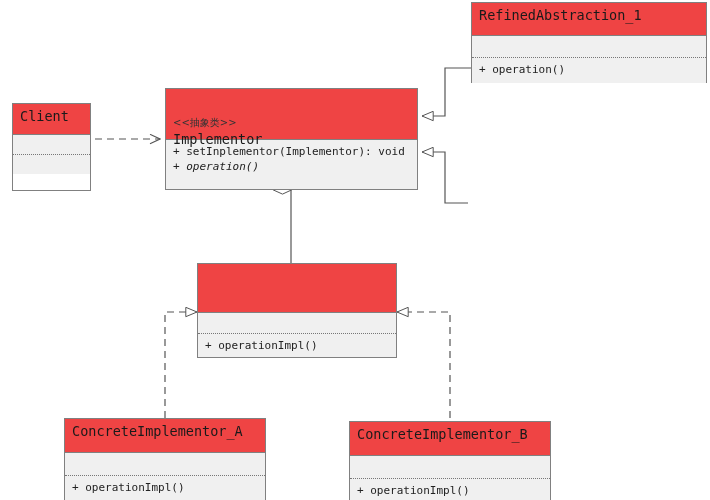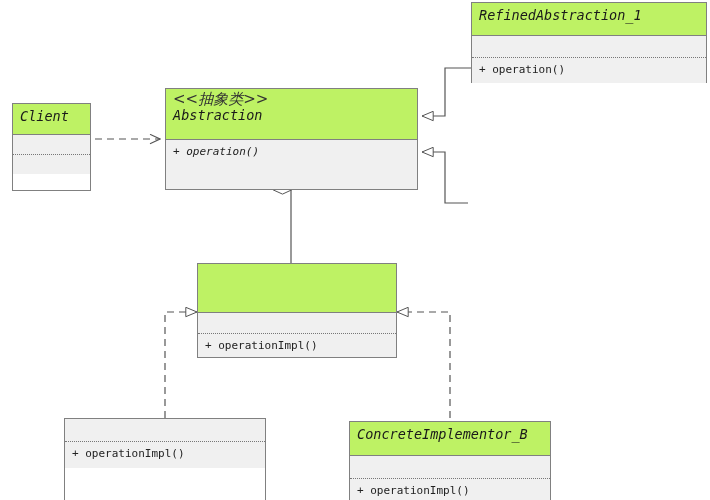--- a/index.html
+++ b/index.html
@@ -22,32 +22,32 @@
     pointer-events: none;
   }
   .uml-class {
     position: absolute;
     box-sizing: border-box;
     border: 1px solid #808080;
     background: #ffffff;
     z-index: 2;
   }
   .hdr {
-    background: #bef264;
+    background: #ef4444;
     border-bottom: 1px solid #808080;
     box-sizing: border-box;
     padding: 3px 7px 4px 7px;
-    font-style: italic;
   }
   .stereo {
-    font-size: 15px;
+    font-size: 10px;
     color: #333333;
     line-height: 14px;
     white-space: nowrap;
     font-family: "DejaVu Sans", "Liberation Sans", sans-serif;
+    margin-top: 24px;
   }
   .cname {
     font-size: 13.5px;
     color: #1a1a1a;
     line-height: 19px;
     white-space: nowrap;
   }
   .body {
     background: #f0f0f0;
     box-sizing: border-box;
@@ -107,24 +107,25 @@
     </div>
     <div class="body" style="height:39px;">
       <div class="attrs" style="height:20px;"></div>
       <div class="ops"></div>
     </div>
   </div>
 
   <div class="uml-class" style="left:165px; top:88px; width:253px; height:102px;">
     <div class="hdr" style="height:51px;">
       <div class="stereo">&lt;&lt;抽象类&gt;&gt;</div>
-      <div class="cname">Abstraction</div>
+      <div class="cname">Implementor</div>
     </div>
     <div class="body" style="height:49px;">
       <div class="ops">
+        <div class="member">+ setInplementor(Implementor): void</div>
         <div class="member ital">+ operation()</div>
       </div>
     </div>
   </div>
 
   <div class="uml-class" style="left:471px; top:2px; width:236px; height:81px;">
     <div class="hdr" style="height:33px;">
       <div class="cname">RefinedAbstraction_1</div>
     </div>
     <div class="body" style="height:47px;">
@@ -140,20 +141,23 @@
     </div>
     <div class="body" style="height:44px;">
       <div class="attrs" style="height:21px;"></div>
       <div class="ops">
         <div class="member">+ operationImpl()</div>
       </div>
     </div>
   </div>
 
   <div class="uml-class" style="left:64px; top:418px; width:202px; height:84px;">
+    <div class="hdr" style="height:34px;">
+      <div class="cname">ConcreteImplementor_A</div>
+    </div>
     <div class="body" style="height:49px;">
       <div class="attrs" style="height:23px;"></div>
       <div class="ops">
         <div class="member">+ operationImpl()</div>
       </div>
     </div>
   </div>
 
   <div class="uml-class" style="left:349px; top:421px; width:202px; height:84px;">
     <div class="hdr" style="height:34px;">

